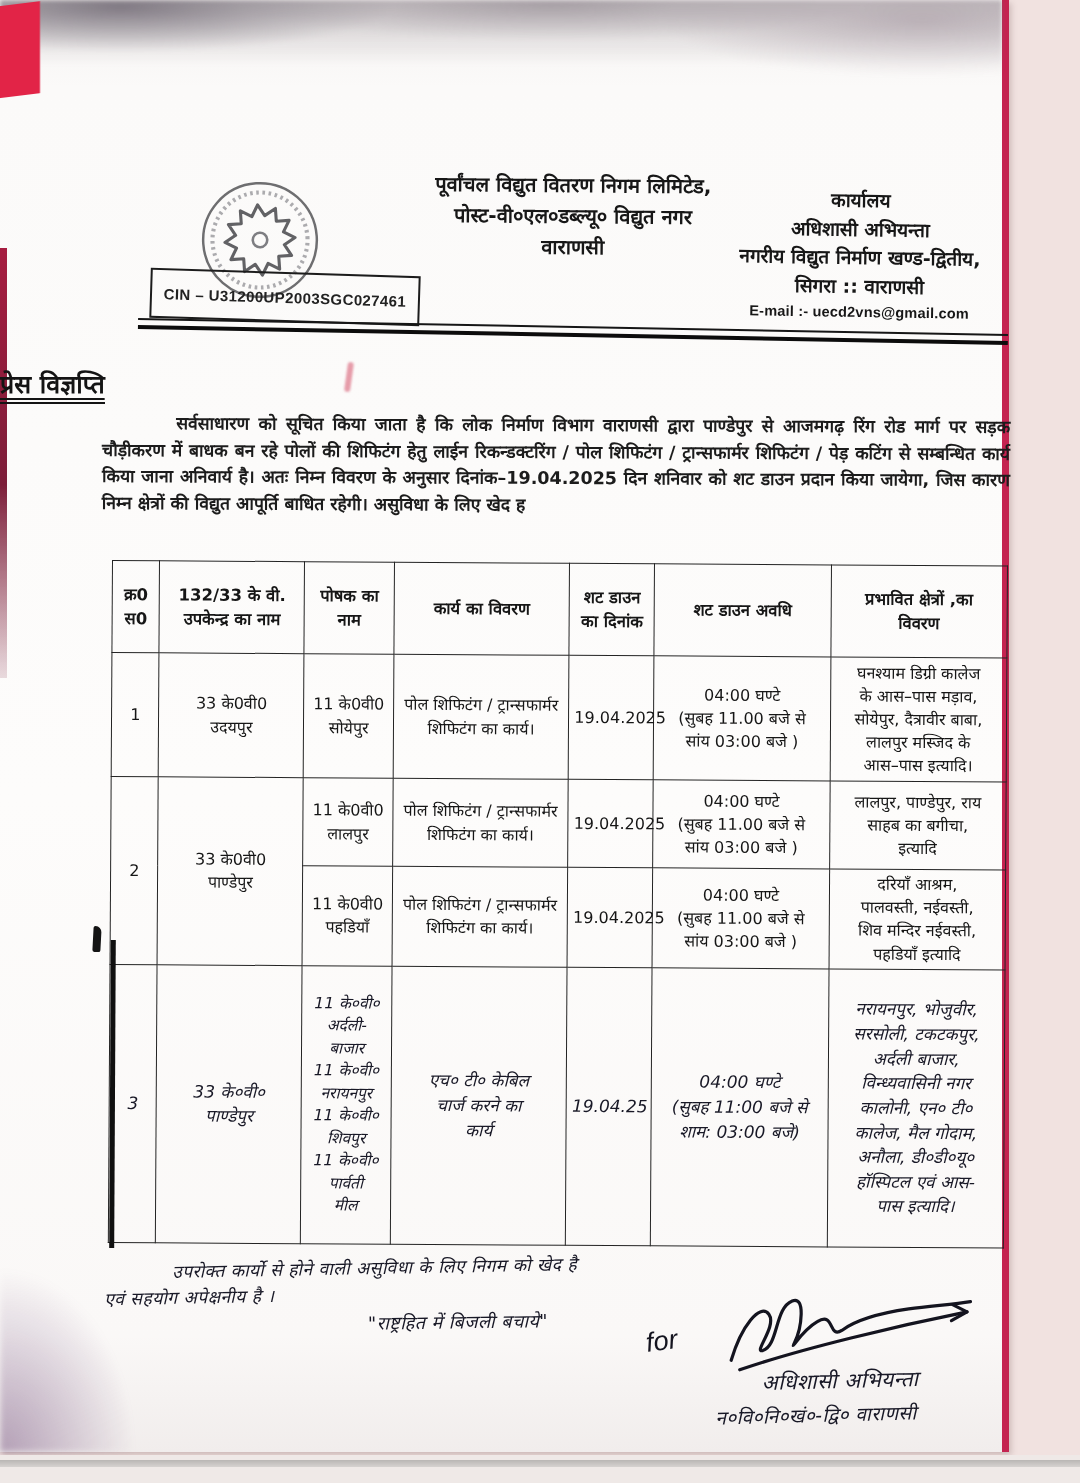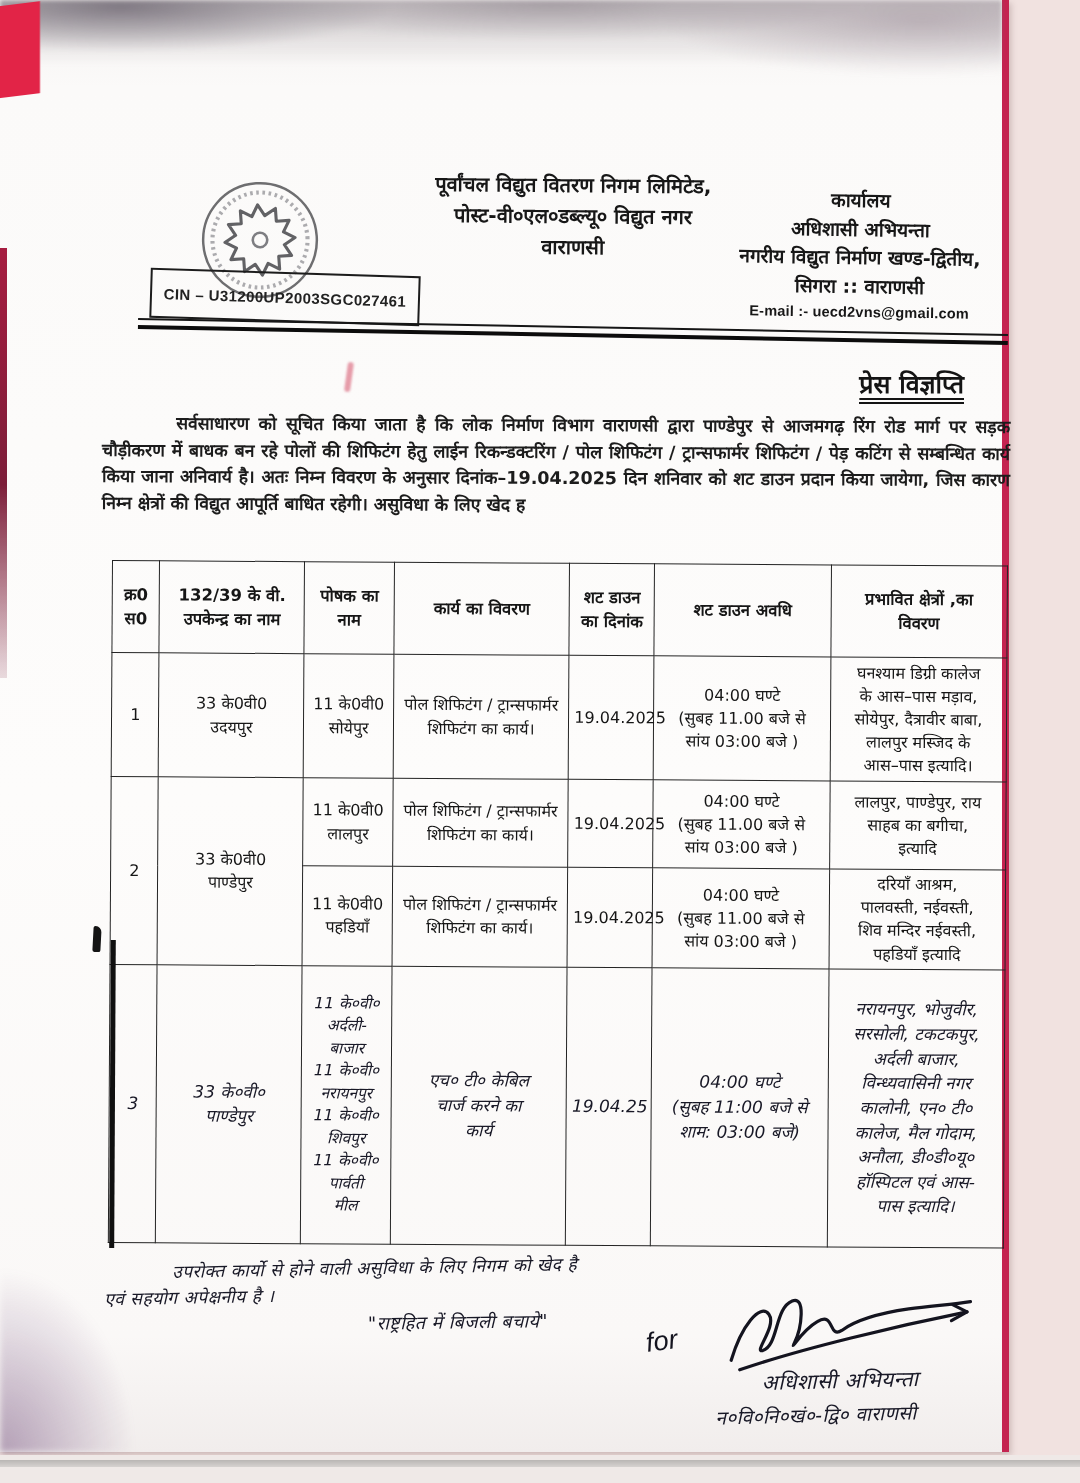--- a/index.html
+++ b/index.html
@@ -61,21 +61,21 @@
     font-weight:bold;font-size:19px;line-height:1.5;color:#171717;transform:rotate(.9deg);
   }
   .office .email{font-family:"Liberation Sans",sans-serif;font-size:14.5px;margin-top:2px;letter-spacing:.2px;}
   .rule-double{
     position:absolute;left:138px;top:318px;width:870px;height:5px;
     border-top:2.5px solid #161616;border-bottom:4px solid #0c0c0c;
     transform:rotate(1.05deg);transform-origin:left center;
   }
 
   
-  .title-wrap{position:absolute;left:0;top:366px;width:932px;text-align:right;padding-left:32px;}
+  .title-wrap{position:absolute;left:0;top:366px;width:932px;text-align:left;}
   .title-text{
     font-size:25px;font-weight:bold;color:#141414;
     text-decoration:underline;text-underline-offset:5px;
     border-bottom:2px solid #141414;padding-bottom:3px;
   }
   .para{
     position:absolute;left:102px;top:412px;width:908px;
     font-size:17.5px;font-weight:600;line-height:1.52;color:#1c1c1c;
     text-align:justify;text-indent:74px;transform:rotate(.25deg);
   }
@@ -163,21 +163,21 @@
         <col style="width:10%">
       <col style="width:19.6%">
         <col style="width:9.5%">
         <col style="width:19.7%">
         <col style="width:19.7%">
     </colgroup>
     <tbody>
         <tr class="r-head">
       <th>क्र0
 स0</th>
-      <th>132/39 के वी.
+      <th>132/33 के वी.
 उपकेन्द्र का नाम</th>
       <th>पोषक का
 नाम</th>
       <th>कार्य का विवरण</th>
       <th>शट डाउन
 का दिनांक</th>
       <th>शट डाउन अवधि</th>
       <th>प्रभावित क्षेत्रों ,का
 विवरण</th>
     </tr>

